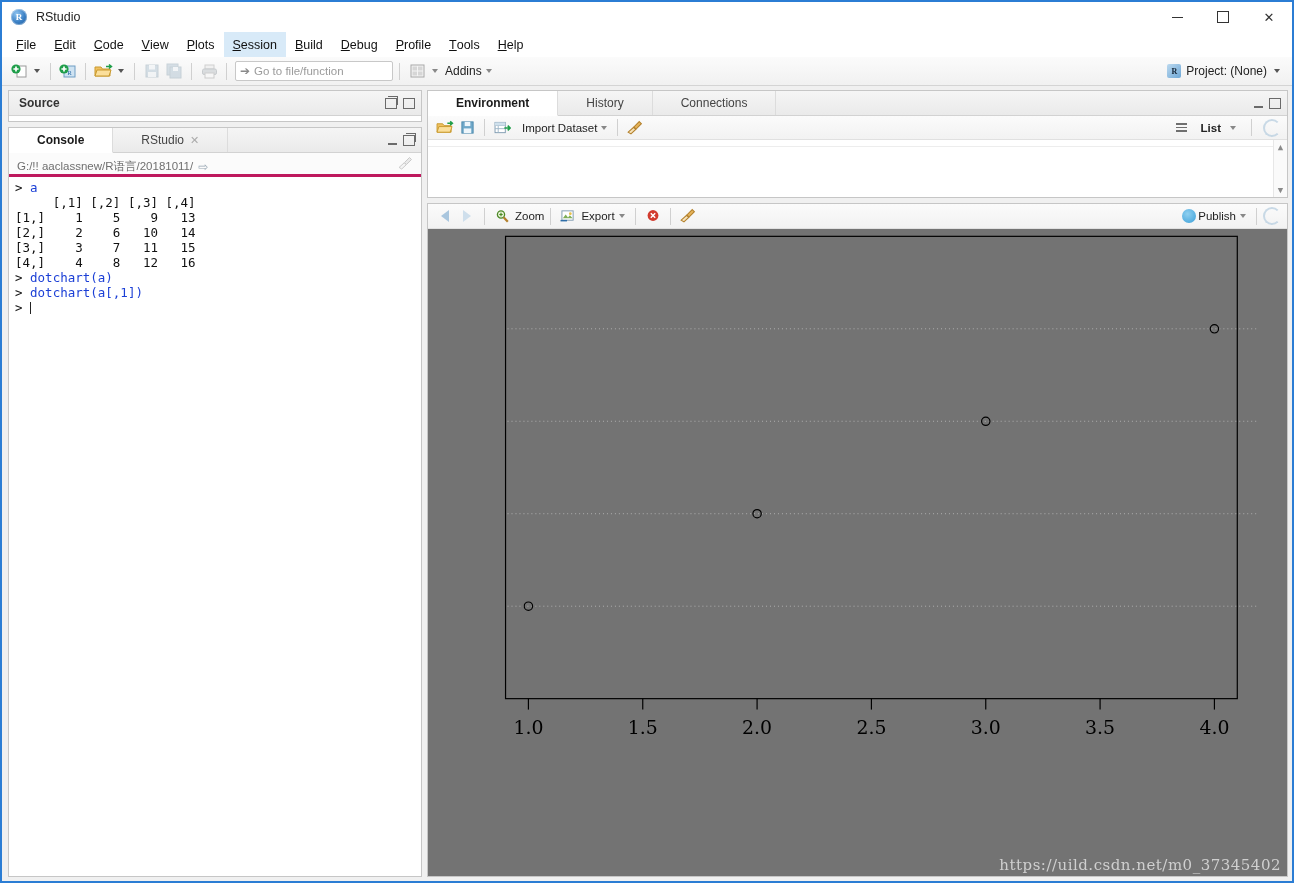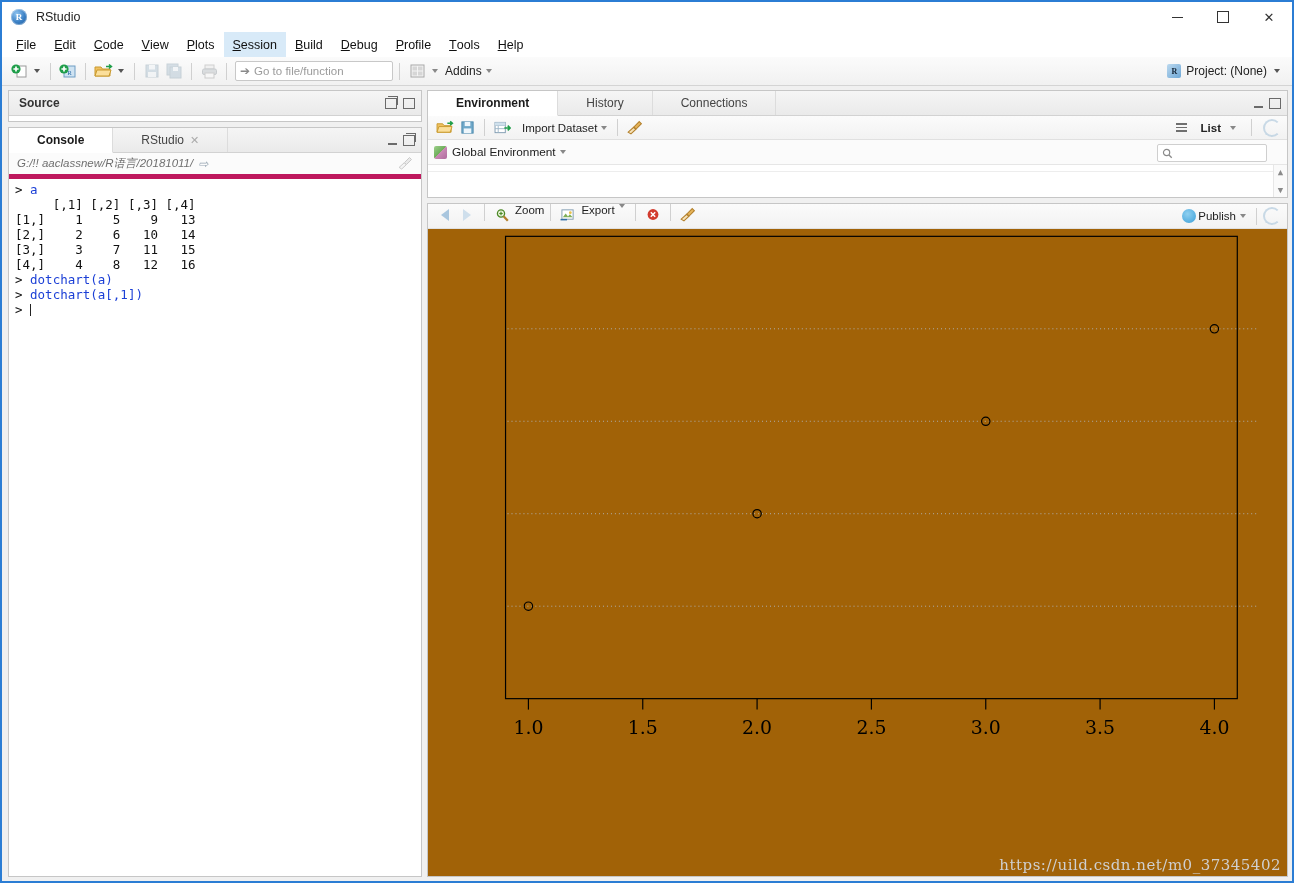--- a/index.html
+++ b/index.html
@@ -172,26 +172,25 @@
   }
 
   
   .source-pane { height: 30px; min-height: 30px; }
 
   
   .console-pane { flex: 1; min-height: 0; }
   .console-path {
     height: 21px; min-height: 21px;
     background: #fbfbfb;
-    border-bottom: 5px solid #be185d;
-    display: flex; align-items: center;
+    border-bottom: 3px solid #be185d;
+    display: flex; align-items: flex-end;
     padding: 0 8px;
     font-size: 11.5px; color: #6f6f6f;
     position: relative;
-    font-style: italic;
   }
   .path-arrow { color: #9aa8b4; margin-left: 5px; font-size: 12px; }
   .broom {
     position: absolute; right: 8px; top: 3px;
     width: 15px; height: 15px;
   }
   .console-body {
     flex: 1; overflow: hidden;
     padding: 3px 0 0 6px;
     font-family: "DejaVu Sans Mono", "Liberation Mono", monospace;
@@ -266,41 +265,41 @@
     align-items: center; padding: 2px 0; box-sizing: border-box;
     font-size: 9px; color: #8a8a8a;
   }
 
   
   .plots-pane { flex: 1; min-height: 0; }
   .plots-toolbar {
     height: 24px; min-height: 24px;
     background: linear-gradient(#fbfbfb,#f2f2f2);
     border-bottom: 1px solid #e0e0e0;
-    display: flex; 
+    display: flex; align-items: center;
     padding: 0 6px; position: relative;
   }
   .nav-arrow {
     width: 0; height: 0;
     border-top: 6px solid transparent; border-bottom: 6px solid transparent;
   }
   .nav-left  { border-right: 8px solid #a9c6de; }
   .nav-right { border-left: 8px solid #cfdfec; }
   .tb-text { font-size: 11.5px; color: #1d1d1d; margin-left: 2px; }
   .plots-right {
     position: absolute; right: 6px; top: 0; height: 24px;
     display: flex; align-items: center; 
   }
   .publish-ic {
     width: 14px; height: 14px; border-radius: 50%;
     background: radial-gradient(circle at 40% 35%, #8fd0f0, #3b9fd8);
     position: relative;
   }
   .plot-area {
-    flex: 1; background: #a16207; position: relative; overflow: hidden;
+    flex: 1; background: #737373; position: relative; overflow: hidden;
   }
   .plot-watermark {
     position: absolute; right: 6px; bottom: 2px;
     font-family: "DejaVu Serif", "Liberation Serif", serif;
     font-size: 15px; color: #cfcfcf; letter-spacing: .5px;
     white-space: nowrap;
   }
   svg { display: block; }
 </style>
 </head>
@@ -513,31 +512,20 @@
                 <span></span>
                 <span></span>
               </div>
             <span class="env-tb-text" style="font-weight:bold">List</span>
             <span class="caret dim"></span>
             <div class="tb-sep"></div>
             <div class="refresh-ic"></div>
           </div>
         </div>
 
-        <div class="env-scope">
-          <span class="cube-ic"></span>
-          <span>Global Environment</span>
-          <span class="caret dim"></span>
-          <div class="env-search">
-            <svg width="11" height="11" viewBox="0 0 12 12">
-              <circle cx="5" cy="5" r="3.4" fill="none" stroke="#8a8a8a" stroke-width="1.3"></circle>
-              <path d="M7.6 7.6l3 3" stroke="#8a8a8a" stroke-width="1.5"></path>
-            </svg>
-          </div>
-        </div>
 
         <div class="env-rows" id="env-rows">
           <div class="env-row clipped">
               <div class="env-name"></div>
               <div class="env-val"></div>
             </div>
             <div class="env-vscroll">
             <span>▲</span>
             <span>▼</span>
           </div>

